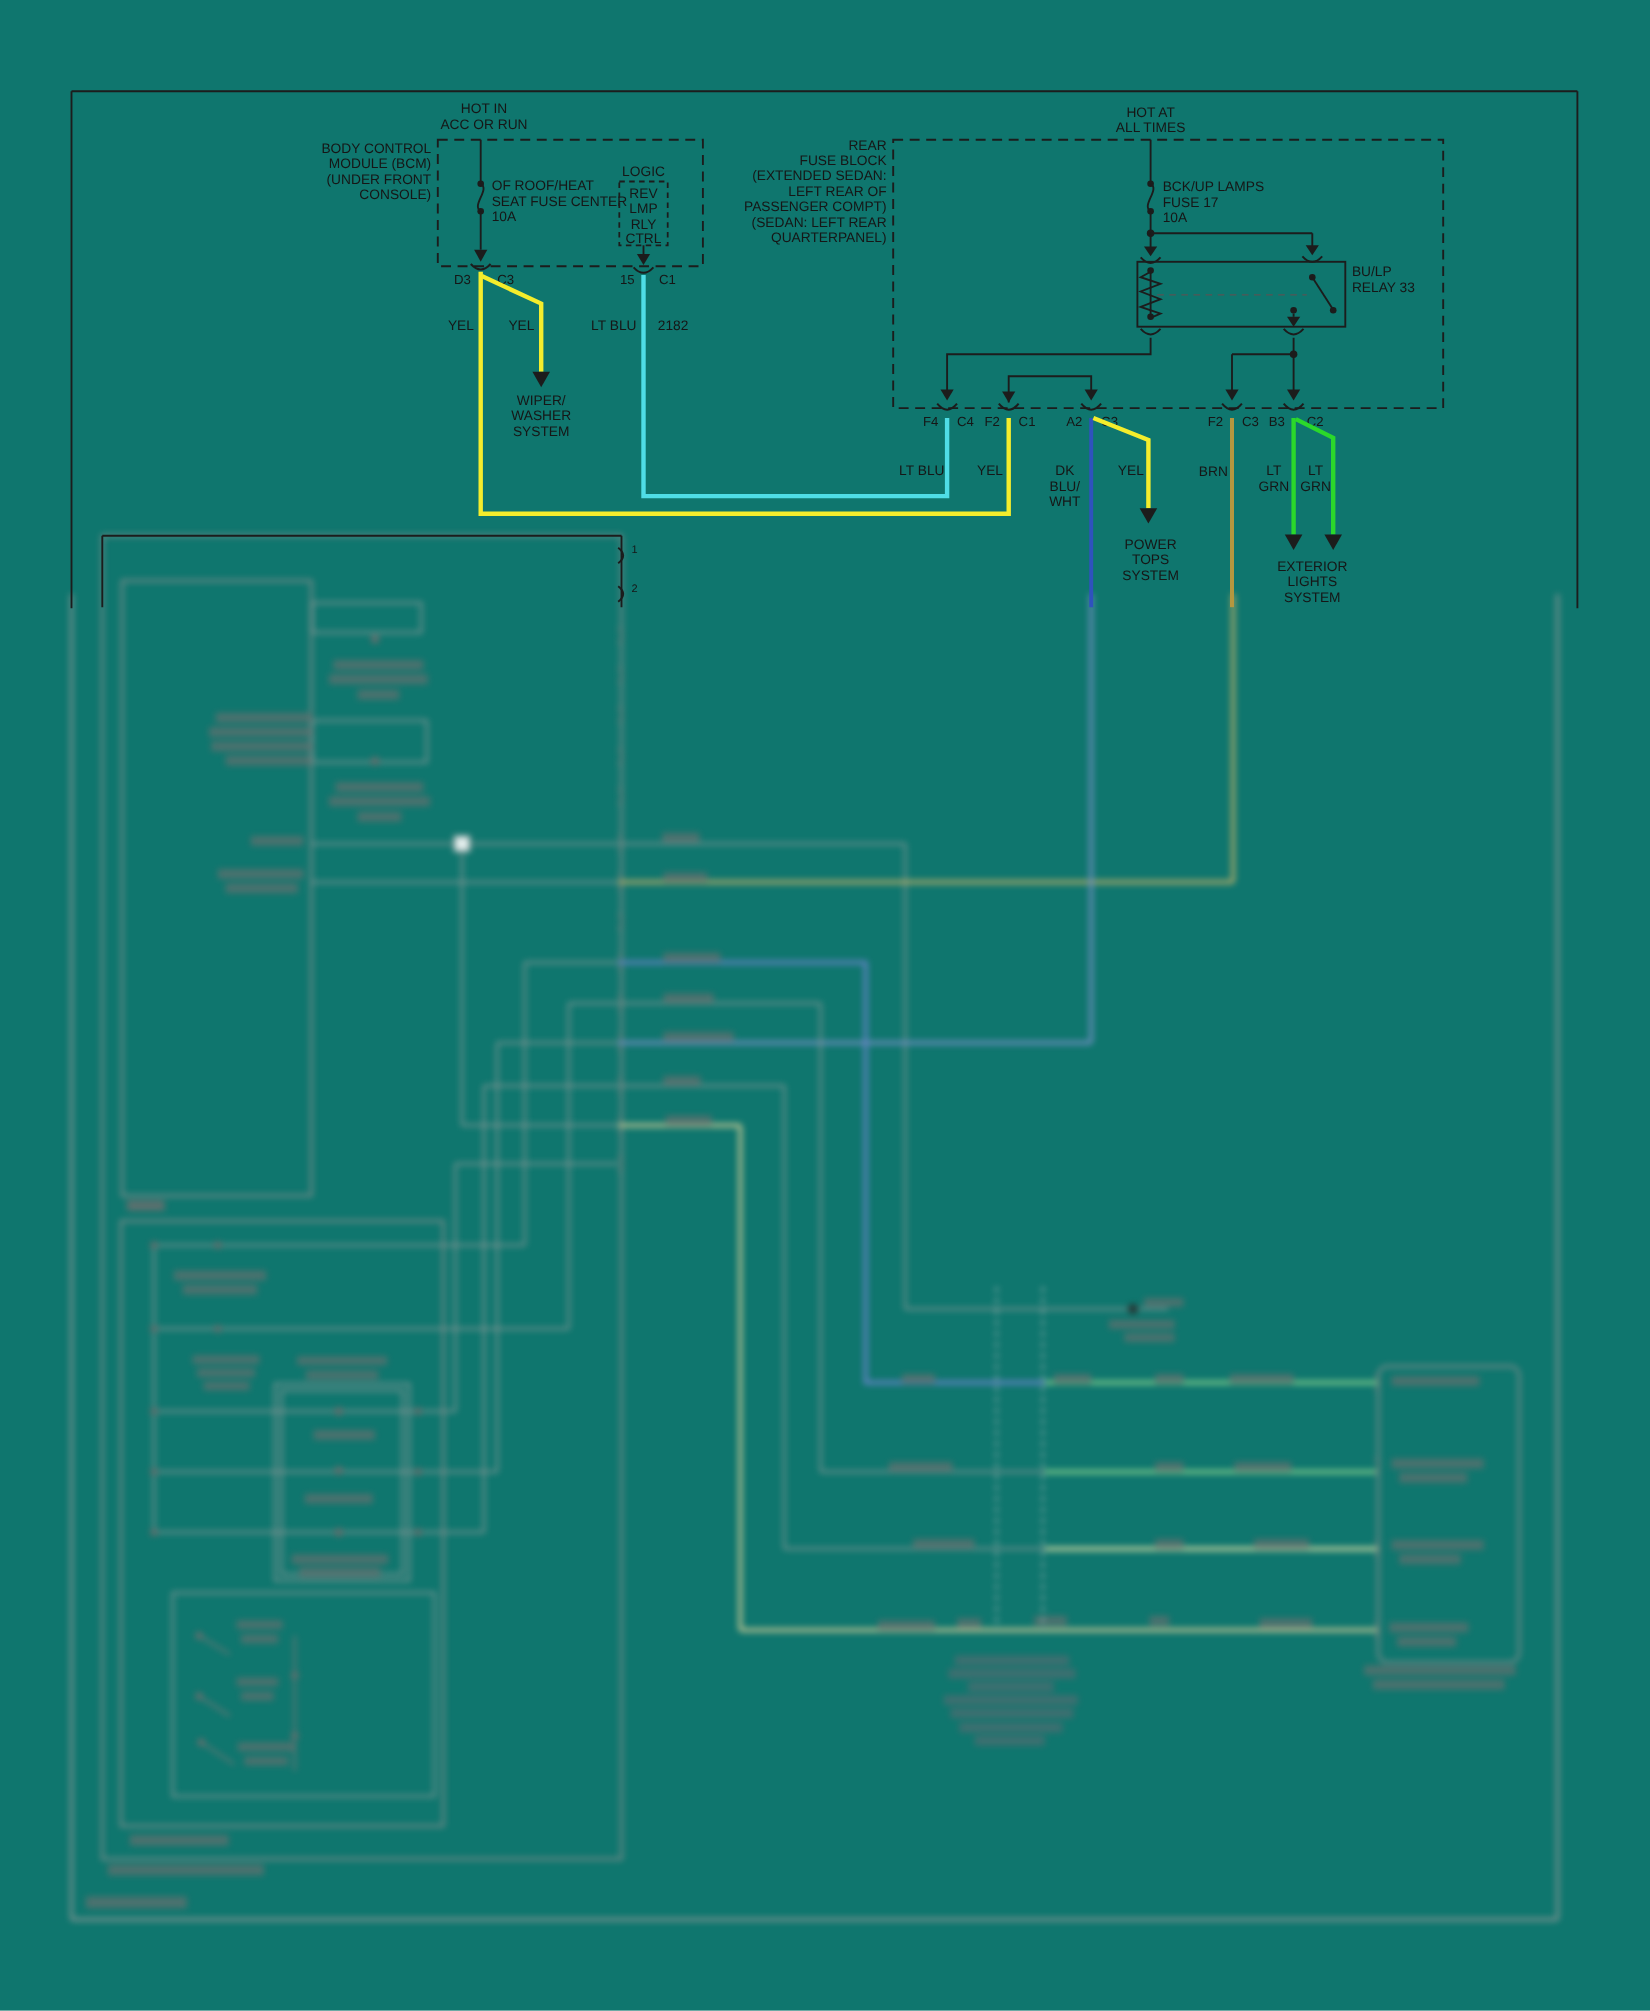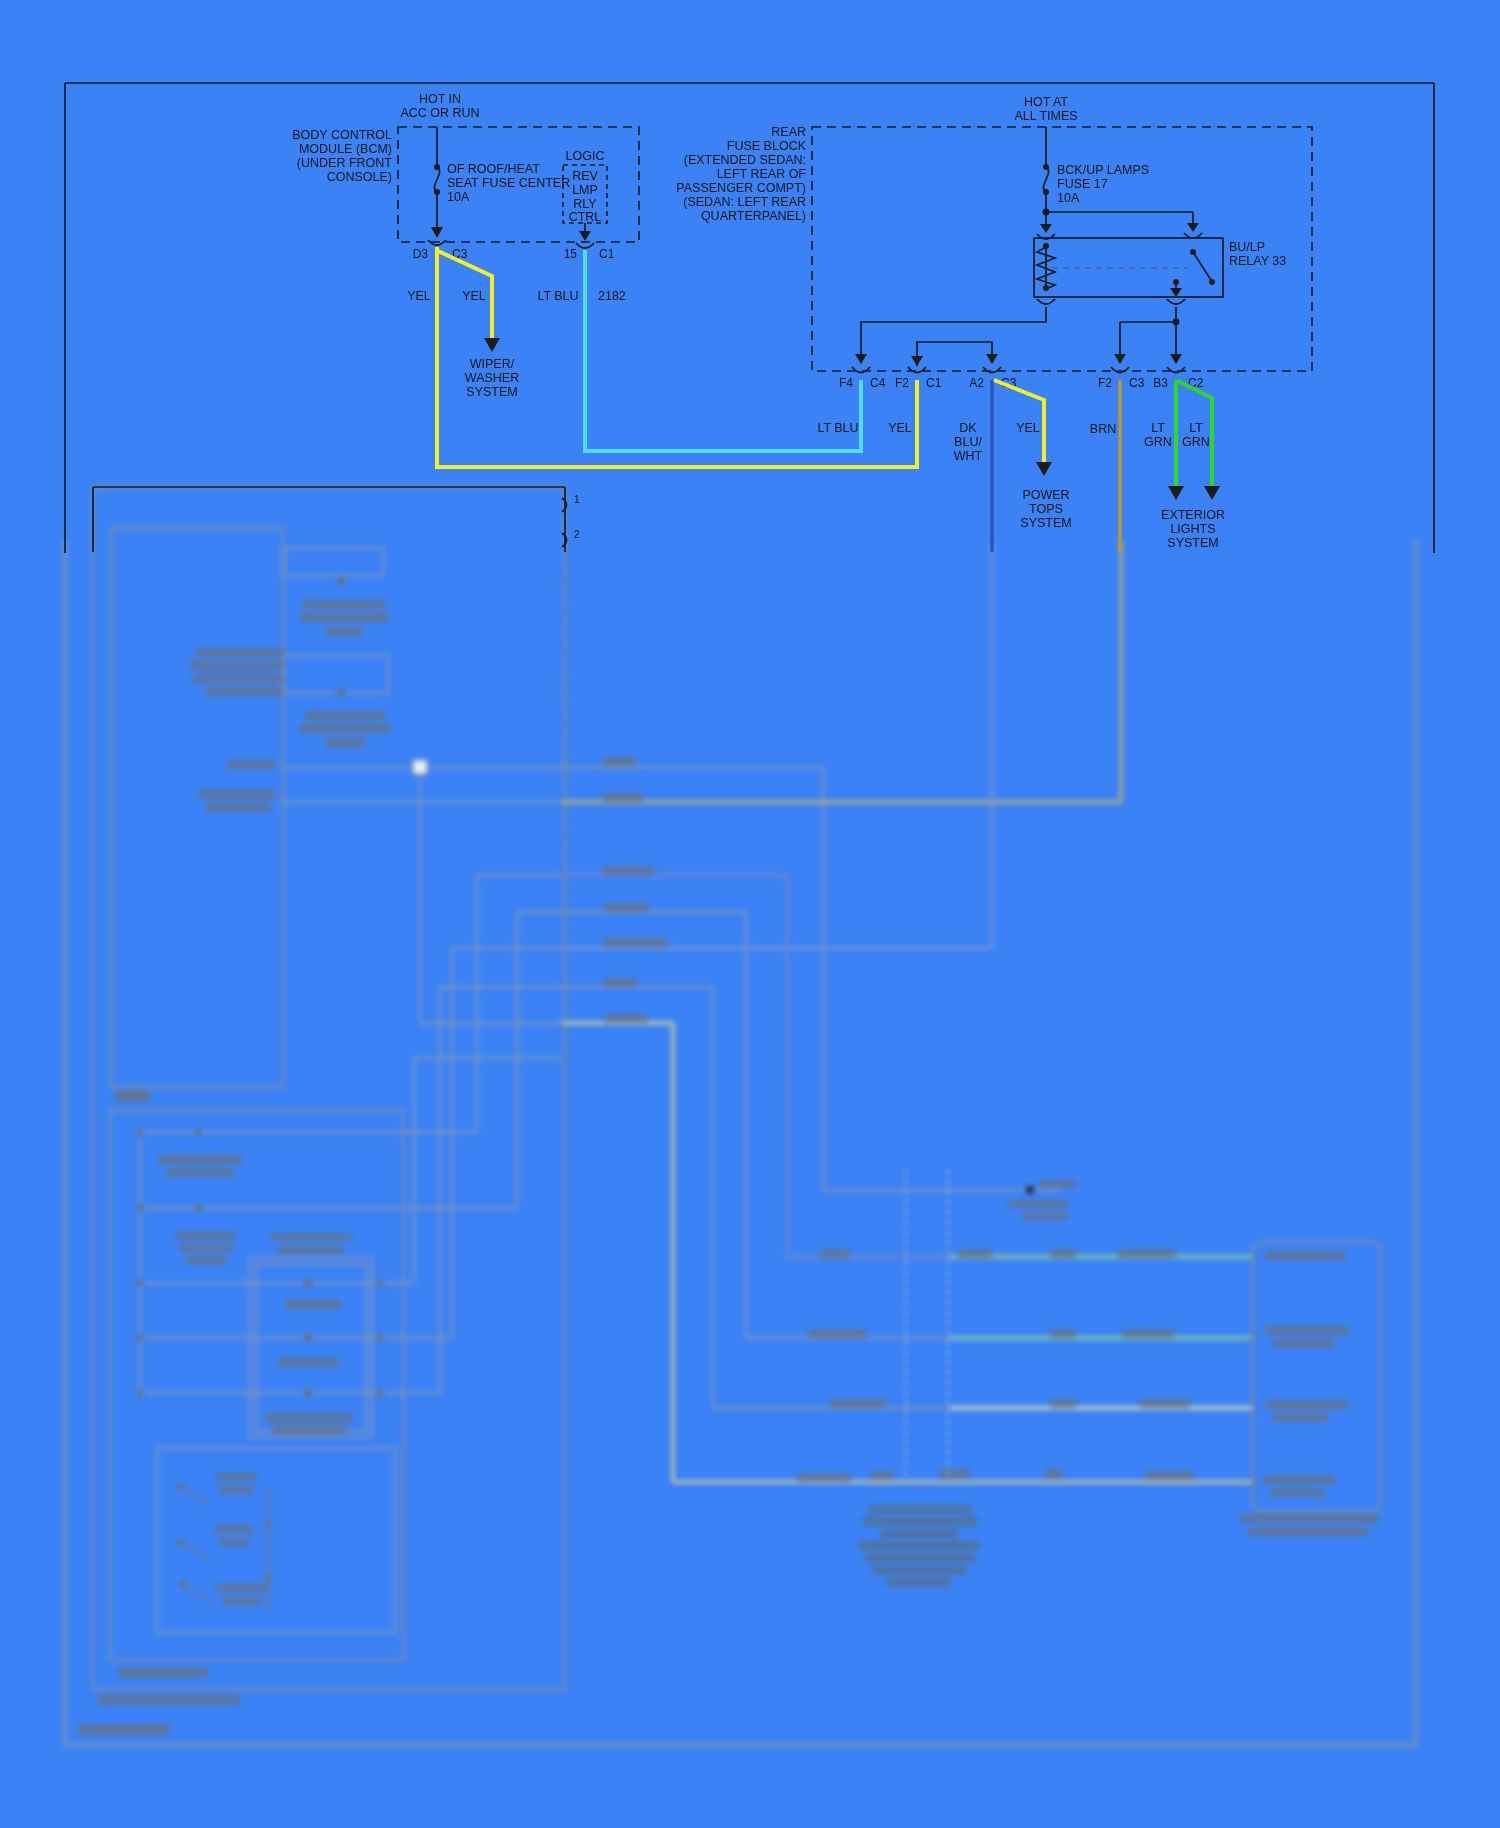--- a/index.html
+++ b/index.html
@@ -1,16 +1,16 @@
 <!DOCTYPE html>
 <html style="--c-line: #1c1c1c; --c-yellow: #f4ed2c; --c-cyan: #4fdde6; --c-green: #2bd82b; --c-dkblu: #2f52bd; --c-brown: #b5973f; --c-blurblue: #7186d2; --c-blurgreen: #90da90; --c-blurpale: #e7e3a6; --c-blurkhaki: #d9cf96; --c-blurtan: #c9b267; --c-blurdkblu: #8193cf;"><head>
 <meta charset="utf-8">
 <style>
   html,body{margin:0;padding:0;background:#ffffff;}
-  .page{position:relative;width:1500px;height:1828px;background:#3b82f6;overflow:hidden;
+  .page{position:relative;width:1500px;height:1828px;background:#0f766e;overflow:hidden;
         font-family:"Liberation Sans", sans-serif;}
   svg{position:absolute;left:0;top:0;}
   .blurwrap{position:absolute;left:0;top:0;width:1500px;height:1828px;
             filter:blur(2.7px);opacity:.88;}
   
   .k  {stroke:var(--c-line);stroke-width:1.7;fill:none;}
   .kd {stroke:var(--c-line);stroke-width:1.7;fill:none;stroke-dasharray:9 6;}
   .kd2{stroke:var(--c-line);stroke-width:1.6;fill:none;stroke-dasharray:5 4;}
   .rd {stroke:#555;stroke-width:1.2;fill:none;stroke-dasharray:6 5;}
   .dot{fill:var(--c-line);stroke:none;}

